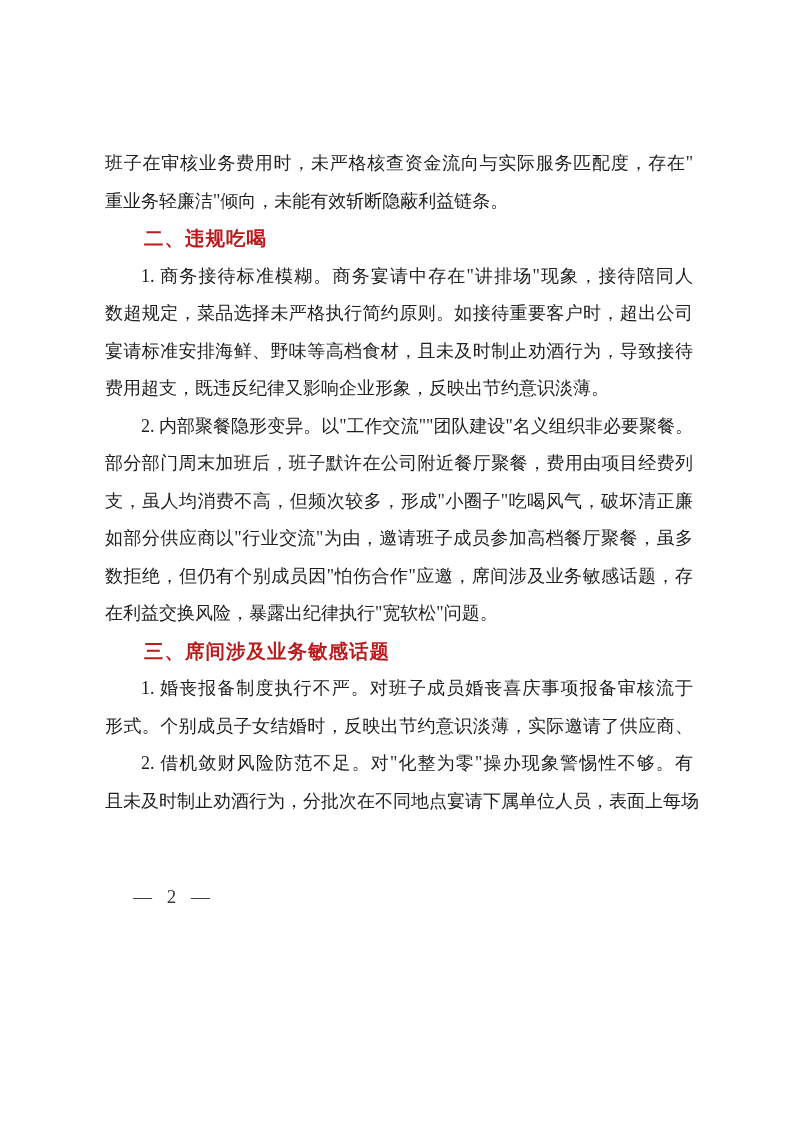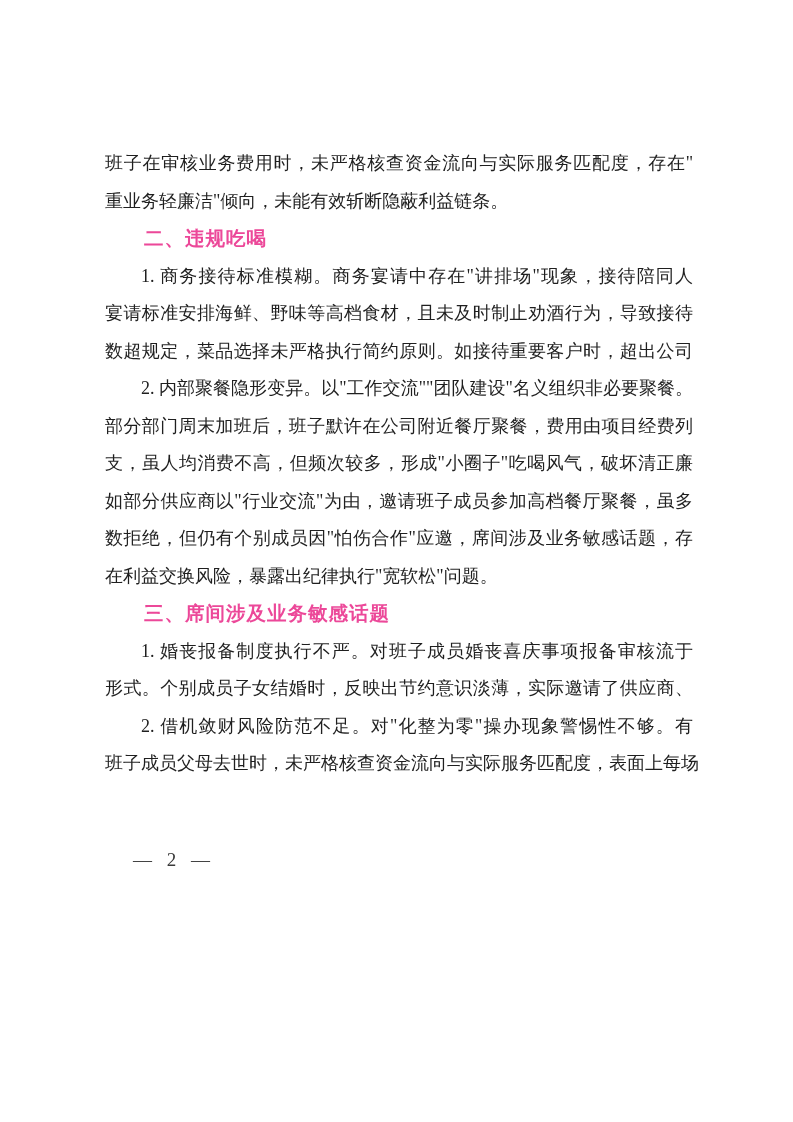--- a/index.html
+++ b/index.html
@@ -29,21 +29,21 @@
   .ln.last {
     text-align-last: left;
     white-space: normal;
   }
   .ln.ind { text-indent: 2em; }
   .hd {
     height: 37.5px;
     line-height: 37.5px;
     font-size: 19.5px;
     font-weight: 700;
-    color: #ec4899;
+    color: #b91c1c;
     font-family: Liberation Sans, sans-serif;
     text-indent: 2em;
     letter-spacing: 1px;
   }
   .page-number {
     margin-top: 66px;
     margin-left: 28px;
     font-size: 19px;
     color: #3a3a3a;
     word-spacing: 10px;
@@ -54,34 +54,35 @@
 <body>
 
 <div class="page">
 
   <div class="ln">班子在审核业务费用时，未严格核查资金流向与实际服务匹配度，存在"</div>
   <div class="ln last">重业务轻廉洁"倾向，未能有效斩断隐蔽利益链条。</div>
 
   <div class="hd">二、违规吃喝</div>
 
   <div class="ln ind">1. 商务接待标准模糊。商务宴请中存在"讲排场"现象，接待陪同人</div>
+  <div class="ln">数超规定，菜品选择未严格执行简约原则。如接待重要客户时，超出公司</div>
   <div class="ln">宴请标准安排海鲜、野味等高档食材，且未及时制止劝酒行为，导致接待</div>
-  <div class="ln">数超规定，菜品选择未严格执行简约原则。如接待重要客户时，超出公司</div>
+  <div class="ln last">费用超支，既违反纪律又影响企业形象，反映出节约意识淡薄。</div>
 
   <div class="ln ind">2. 内部聚餐隐形变异。以"工作交流""团队建设"名义组织非必要聚餐。</div>
   <div class="ln">部分部门周末加班后，班子默许在公司附近餐厅聚餐，费用由项目经费列</div>
   <div class="ln">支，虽人均消费不高，但频次较多，形成"小圈子"吃喝风气，破坏清正廉</div>
 
   <div class="ln">如部分供应商以"行业交流"为由，邀请班子成员参加高档餐厅聚餐，虽多</div>
   <div class="ln">数拒绝，但仍有个别成员因"怕伤合作"应邀，席间涉及业务敏感话题，存</div>
   <div class="ln last">在利益交换风险，暴露出纪律执行"宽软松"问题。</div>
 
   <div class="hd">三、席间涉及业务敏感话题</div>
 
   <div class="ln ind">1. 婚丧报备制度执行不严。对班子成员婚丧喜庆事项报备审核流于</div>
   <div class="ln">形式。个别成员子女结婚时，反映出节约意识淡薄，实际邀请了供应商、</div>
 
   <div class="ln ind">2. 借机敛财风险防范不足。对"化整为零"操办现象警惕性不够。有</div>
-  <div class="ln">班子成员父母去世时，未严格核查资金流向与实际服务匹配度，表面上每场</div>
+  <div class="ln">且未及时制止劝酒行为，分批次在不同地点宴请下属单位人员，表面上每场</div>
 
   <div class="page-number">— 2 —</div>
 
 </div>
 
 </body></html>

